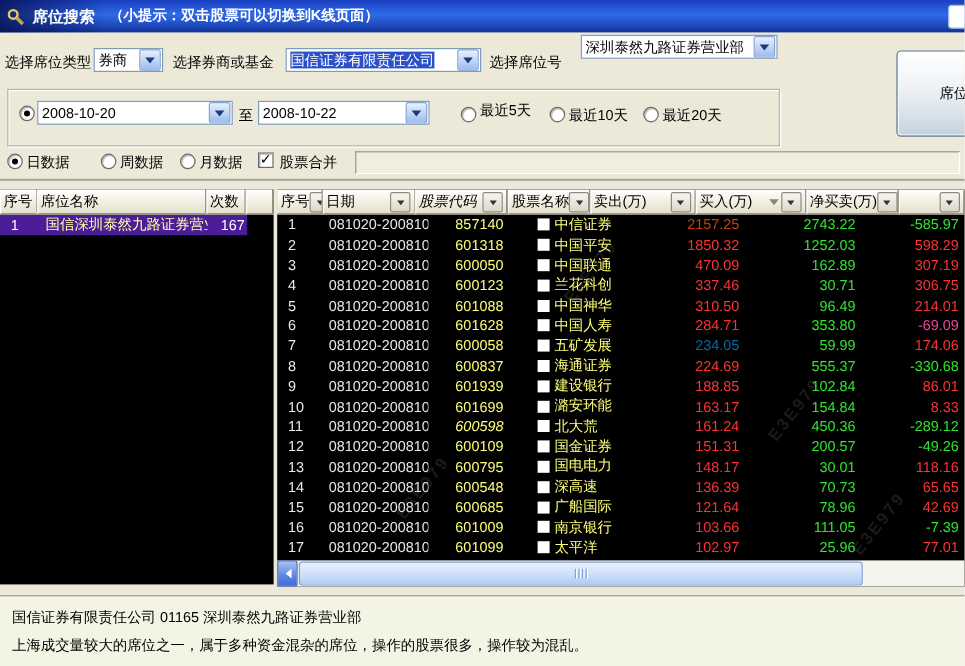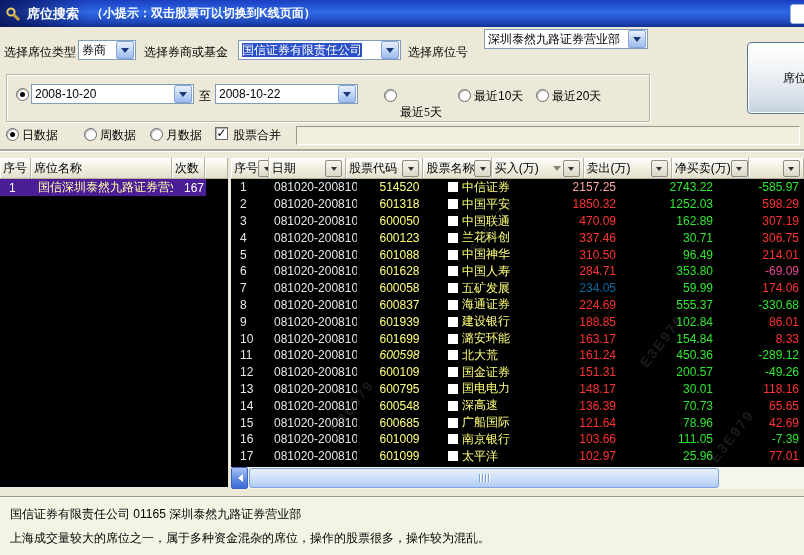--- a/index.html
+++ b/index.html
@@ -132,21 +132,21 @@
   <div class="combo" style="left:31px;top:84px;width:163px;">
     <span class="txt">2008-10-20</span>
       <span class="cbtn"></span>
   </div>
   <span class="form-label" style="left:199px;top:88px;">至</span>
   <div class="combo" style="left:215px;top:84px;width:143px;">
     <span class="txt">2008-10-22</span>
       <span class="cbtn"></span>
   </div>
   <span class="radio" style="left:384px;top:89px;"></span>
-  <span class="form-label" style="left:400px;top:104px;font-family:Liberation Serif, serif;">最近5天</span>
+  <span class="form-label" style="left:400px;top:84px;">最近5天</span>
   <span class="radio" style="left:458px;top:89px;"></span>
   <span class="form-label" style="left:474px;top:88px;">最近10天</span>
   <span class="radio" style="left:536px;top:89px;"></span>
   <span class="form-label" style="left:552px;top:88px;">最近20天</span>
 
   <span class="radio on" style="left:6px;top:128px;"></span>
   <span class="form-label" style="left:22px;top:127px;">日数据</span>
   <span class="radio" style="left:84px;top:128px;"></span>
   <span class="form-label" style="left:100px;top:127px;">周数据</span>
   <span class="radio" style="left:150px;top:128px;"></span>
@@ -175,56 +175,56 @@
   <div class="panel" id="right-panel">
     <div class="hrow" id="right-header">
         <div class="hcell" style="width: 41px;">
           <span>序号</span>
           <span class="hbtn"></span>
         </div>
         <div class="hcell" style="width: 85px;">
           <span>日期</span>
           <span class="hbtn"></span>
         </div>
-        <div class="hcell" style="width: 85px;">
+        <div class="hcell" style="width: 85px; font-style: italic;">
           <span>股票代码</span>
           <span class="hbtn"></span>
         </div>
         <div class="hcell" style="width: 75px;">
           <span>股票名称</span>
+          <span class="hbtn"></span>
+        </div>
+        <div class="hcell" style="width: 97px;">
+          <span>卖出(万)</span>
           <span class="hbtn"></span>
         </div>
         <div class="hcell" style="width: 101px;">
           <span>买入(万)</span>
           <span class="sort-mark"></span>
           <span class="hbtn"></span>
         </div>
-        <div class="hcell" style="width: 97px;">
-          <span>卖出(万)</span>
-          <span class="hbtn"></span>
-        </div>
         <div class="hcell" style="width: 85px;">
           <span>净买卖(万)</span>
           <span class="hbtn"></span>
         </div>
         <div class="hcell" style="width: 60px;">
           <span></span>
           <span class="hbtn"></span>
         </div>
       </div>
     <div id="right-body">
         <div class="trow">
           <div class="tcell c-no" style="width: 41px;">1</div>
           <div class="tcell c-date" style="width: 85px;">081020-200810</div>
-          <div class="tcell c-code" style="width: 85px;">514520</div>
+          <div class="tcell c-code" style="width: 85px;">857140</div>
           <div class="tcell c-name" style="width: 75px;">
             <span class="row-chk"></span>
             <span class="nm">中信证券</span>
           </div>
-          <div class="tcell c-buy num" style="width: 101px; color: #fca5a5;">2157.25</div>
+          <div class="tcell c-buy num" style="width: 101px; color: #c2410c;">2157.25</div>
           <div class="tcell c-sell num" style="width: 97px; color: rgb(46, 230, 46);">2743.22</div>
           <div class="tcell c-net num" style="width: 85px; color: rgb(46, 230, 46); padding-right: 1px;">-585.97</div>
         </div>
         <div class="trow">
           <div class="tcell c-no" style="width: 41px;">2</div>
           <div class="tcell c-date" style="width: 85px;">081020-200810</div>
           <div class="tcell c-code" style="width: 85px;">601318</div>
           <div class="tcell c-name" style="width: 75px;">
             <span class="row-chk"></span>
             <span class="nm">中国平安</span>

